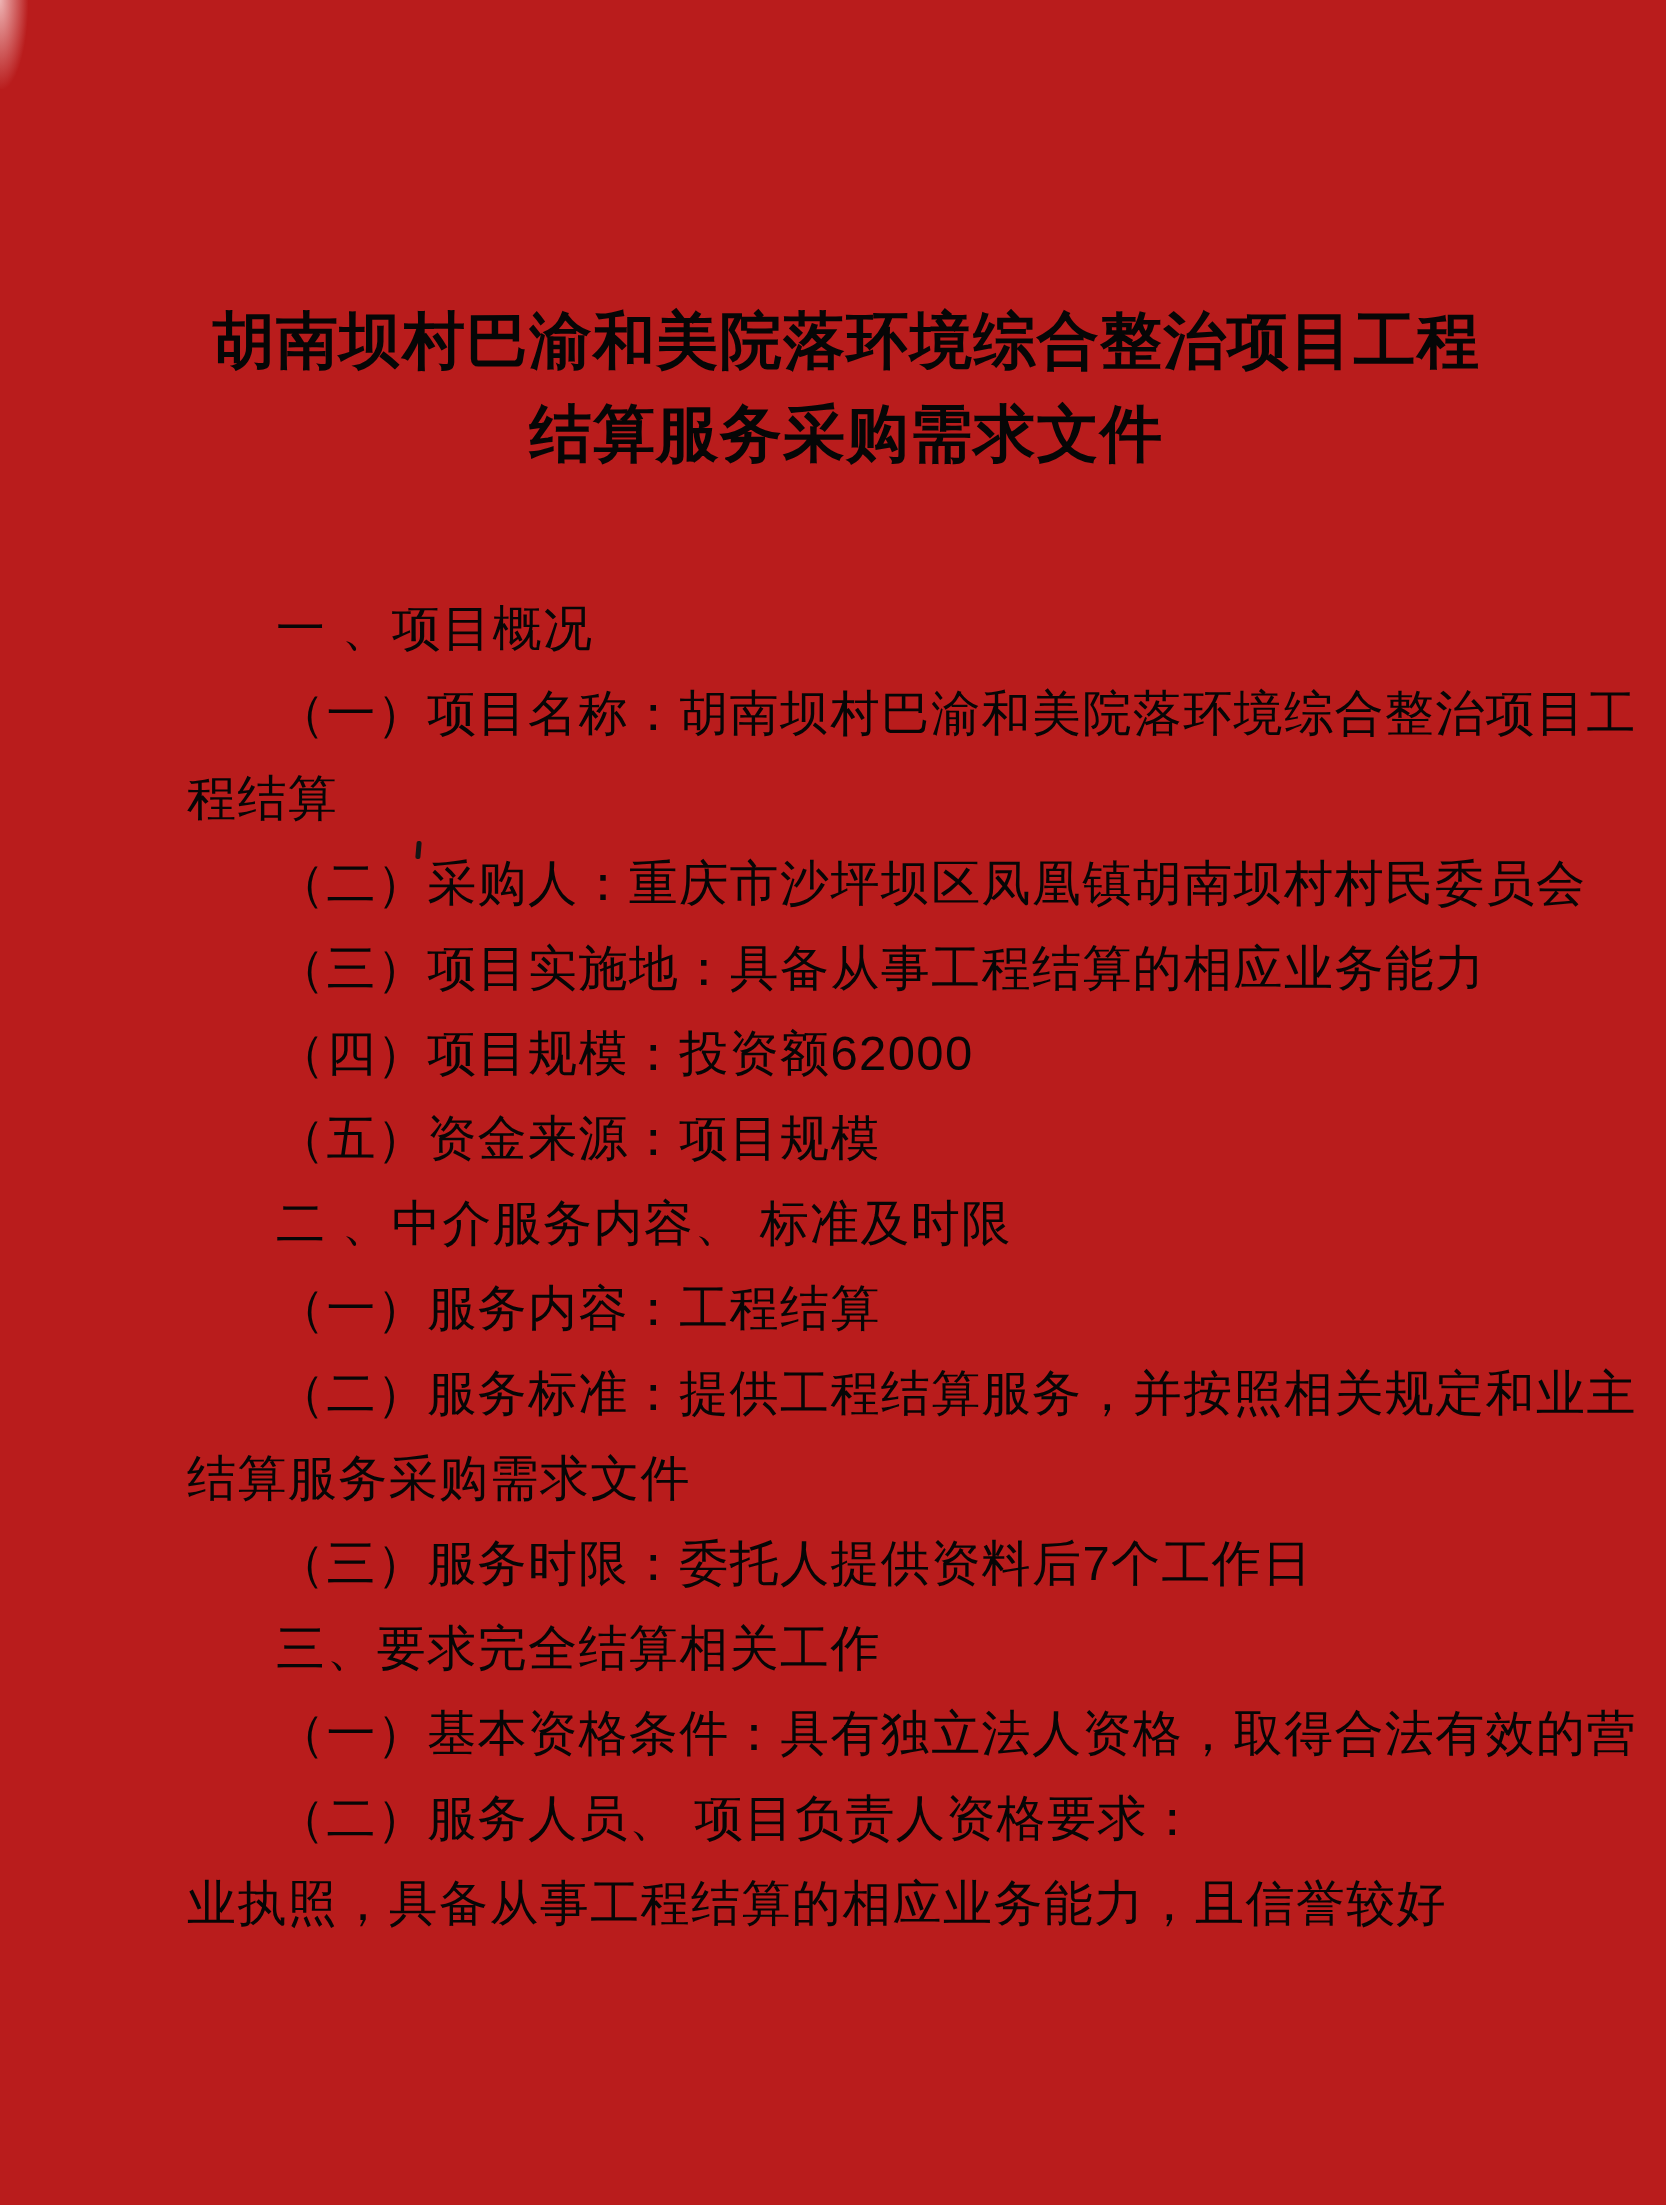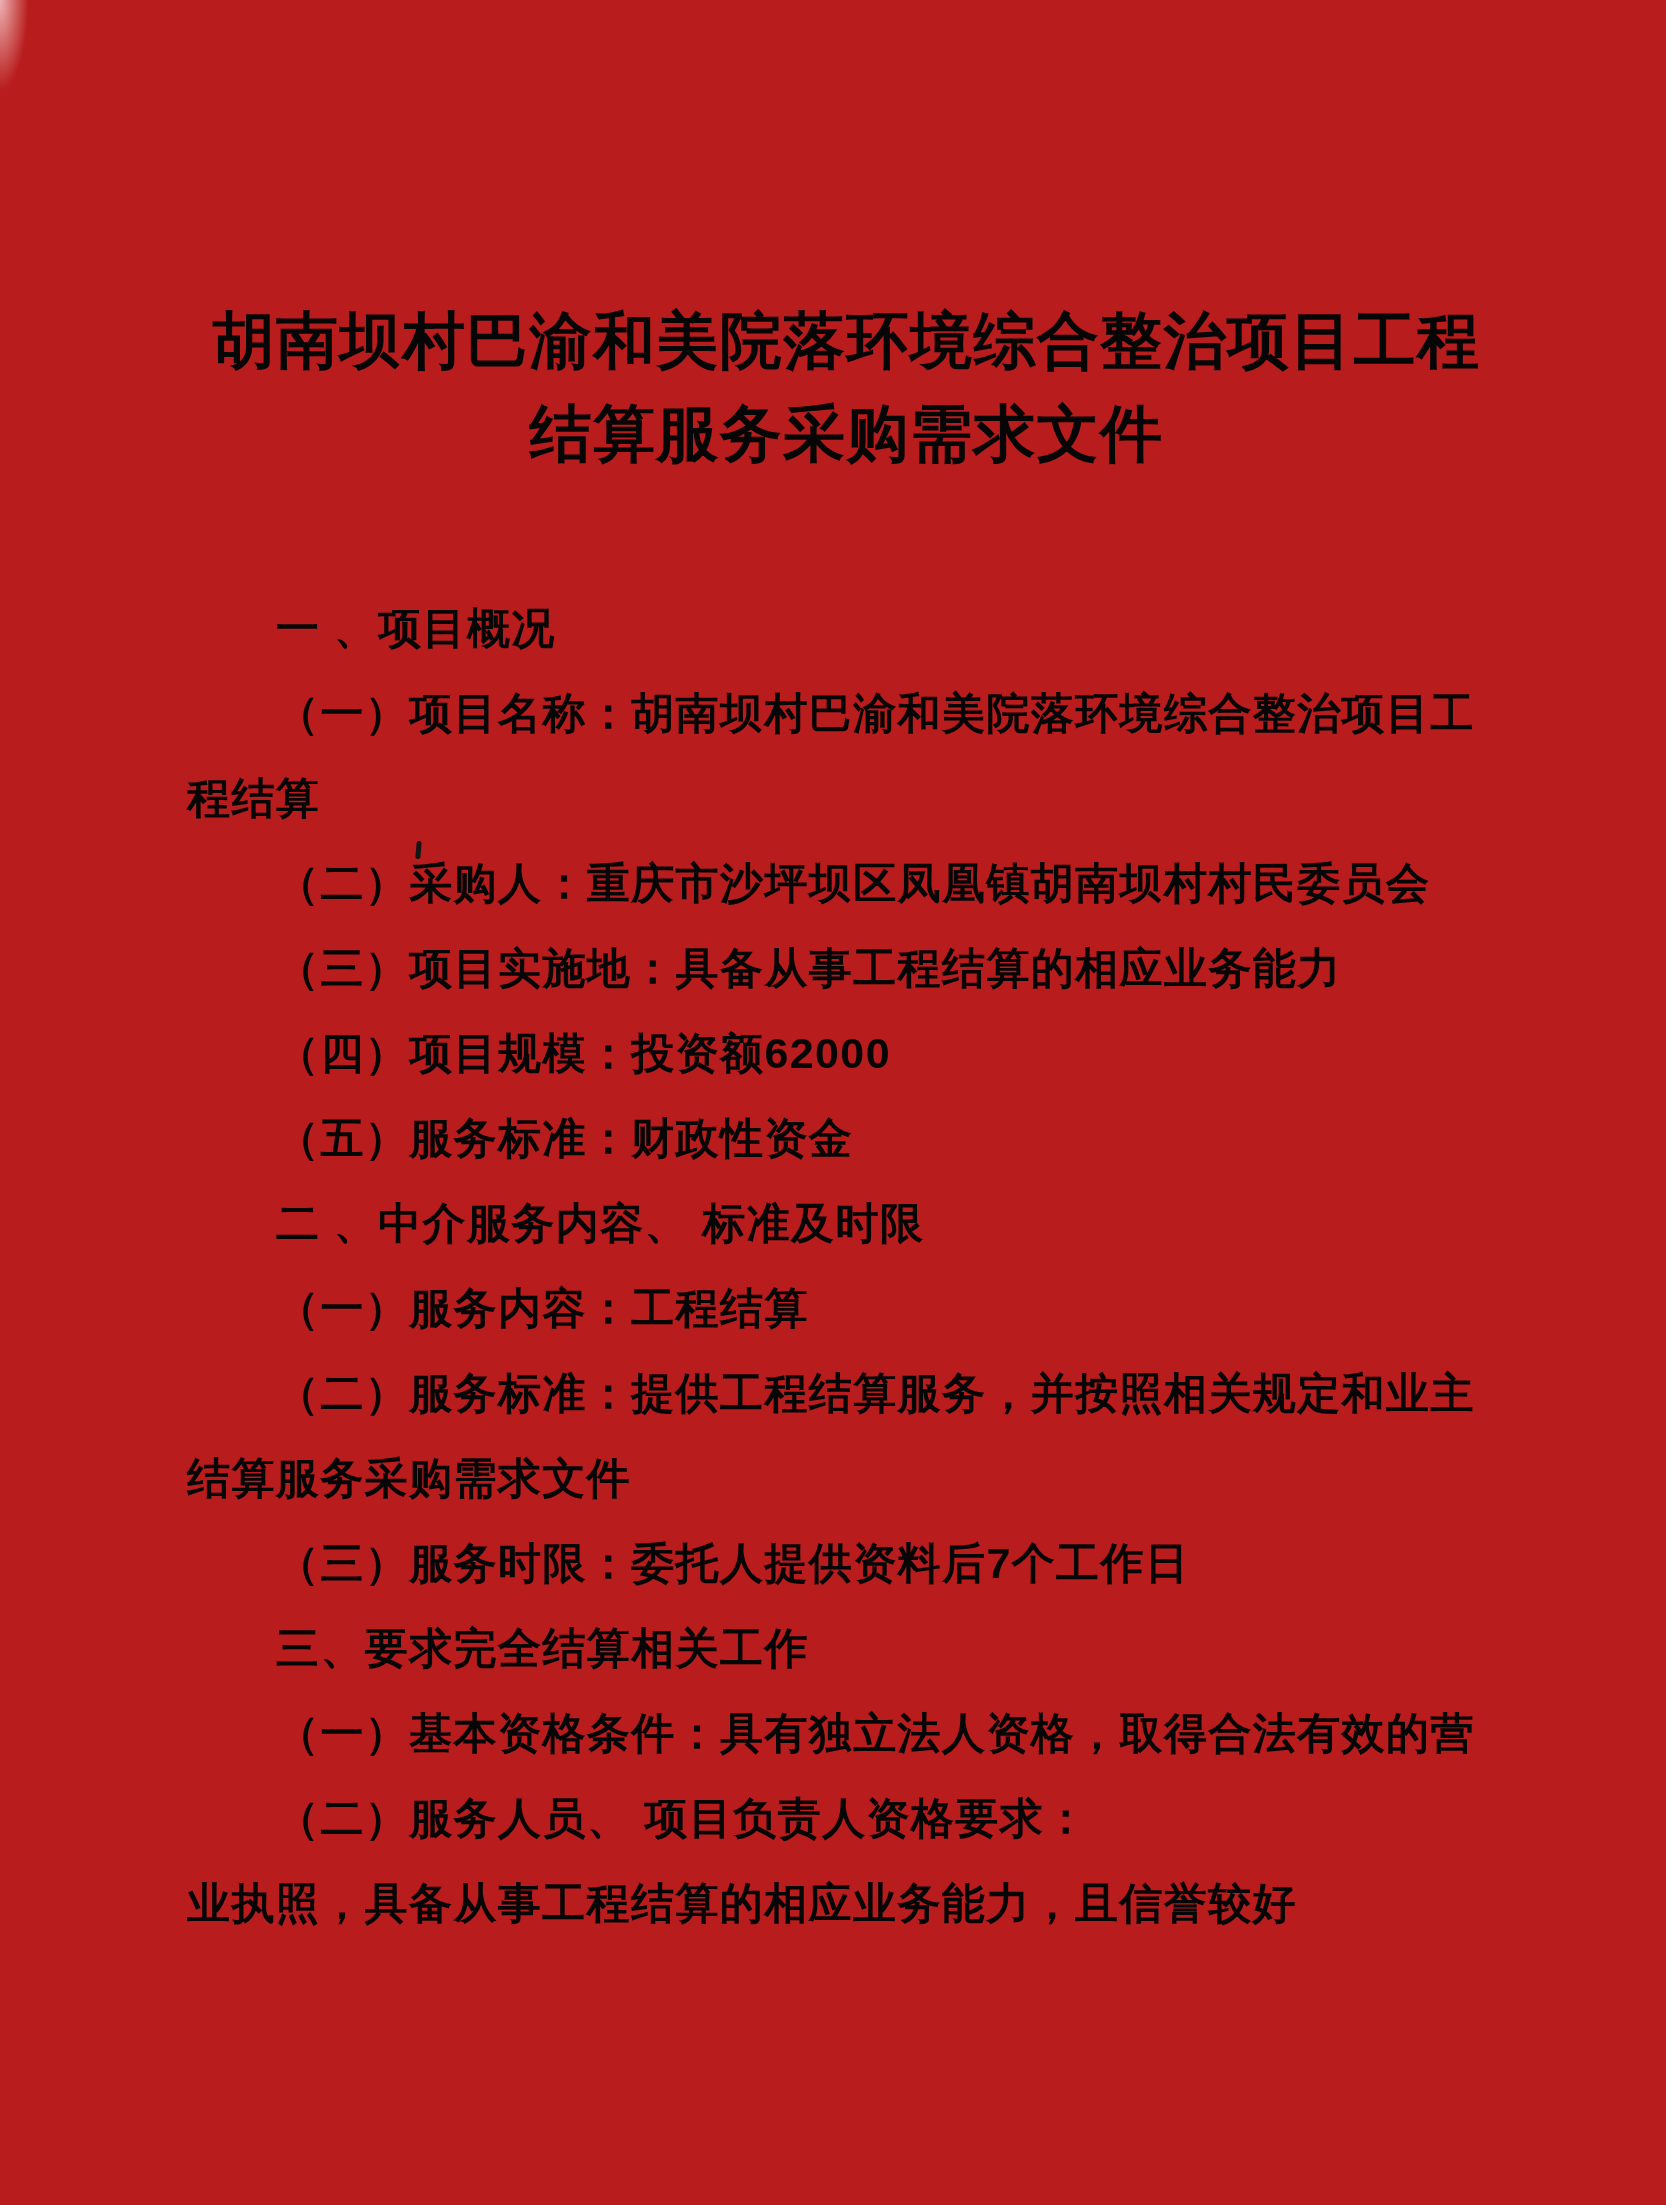--- a/index.html
+++ b/index.html
@@ -37,22 +37,22 @@
     font-weight: 700;
     line-height: 93px;
     letter-spacing: 1.4px;
     white-space: nowrap;
   }
   .doc-body {
     position: absolute;
     top: 586px;
     left: 187px;
     width: 1319px;
-    font-size: 43px;
-    font-weight: 700;
+    font-size: 49px;
+    font-weight: 400;
     line-height: 85px;
     letter-spacing: 1.4px;
   }
   .ln {
     white-space: nowrap;
   }
   .ln.indent {
     padding-left: 89px;
   }
   
@@ -79,21 +79,21 @@
     <div>结算服务采购需求文件</div>
   </h1>
 
   <div class="doc-body">
     <div class="ln indent">一 、项目概况</div>
     <div class="ln indent">（一）项目名称：胡南坝村巴渝和美院落环境综合整治项目工</div>
     <div class="ln">程结算</div>
     <div class="ln indent">（二）采购人：重庆市沙坪坝区凤凰镇胡南坝村村民委员会</div>
     <div class="ln indent">（三）项目实施地：具备从事工程结算的相应业务能力</div>
     <div class="ln indent">（四）项目规模：投资额62000</div>
-    <div class="ln indent">（五）服务标准：财政性资金</div>
+    <div class="ln indent">（五）资金来源：项目规模</div>
     <div class="ln indent">二 、中介服务内容、 标准及时限</div>
     <div class="ln indent">（一）服务内容：工程结算</div>
     <div class="ln indent">（二）服务标准：提供工程结算服务，并按照相关规定和业主</div>
     <div class="ln">结算服务采购需求文件</div>
     <div class="ln indent">（三）服务时限：委托人提供资料后7个工作日</div>
     <div class="ln indent">三、要求完全结算相关工作</div>
     <div class="ln indent">（一）基本资格条件：具有独立法人资格，取得合法有效的营</div>
     <div class="ln indent">（二）服务人员、 项目负责人资格要求：</div>
     <div class="ln">业执照，具备从事工程结算的相应业务能力，且信誉较好</div>
   </div>

